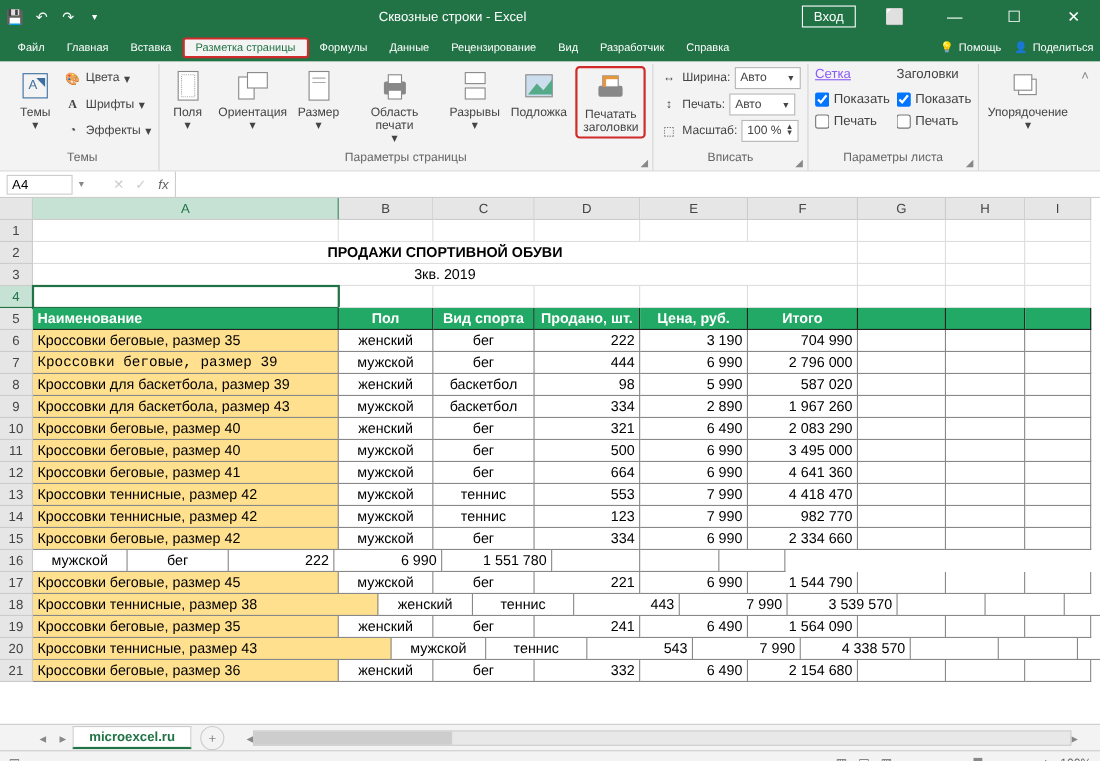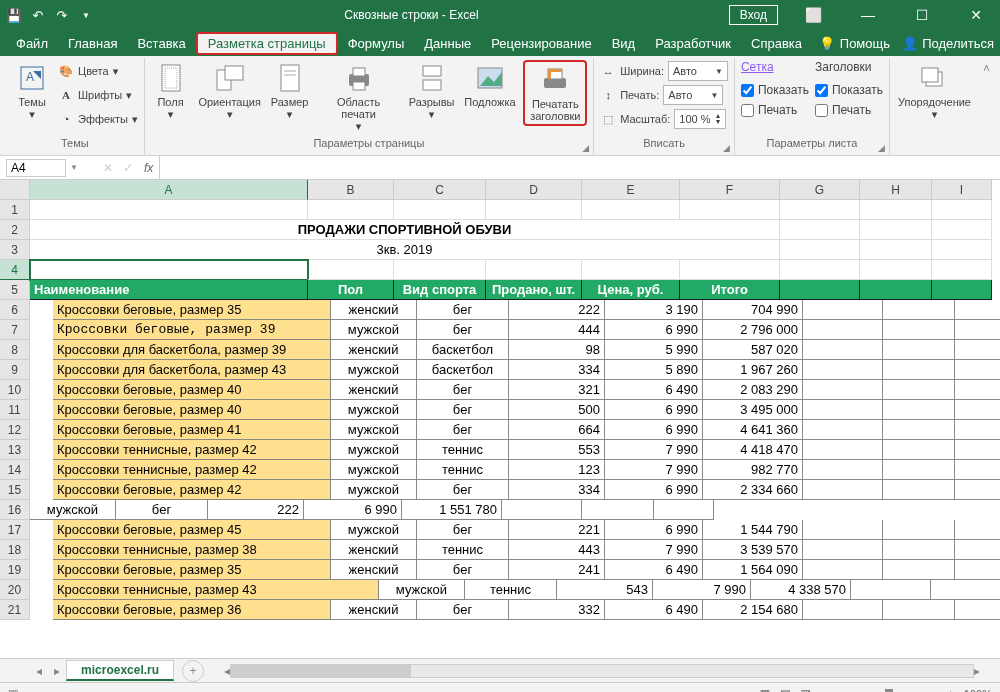--- a/index.html
+++ b/index.html
@@ -6,21 +6,21 @@
 body { background: #fff; width: 1000px; height: 692px; overflow: hidden; font-size: 12px; }
 
 .titlebar { height: 30px; background: #217346; color: #fff; display: flex; align-items: center; padding: 0 6px; }
 .titlebar .qat { display: flex; align-items: center; gap: 8px; }
 .titlebar .qat-icon { width: 16px; height: 16px; display: flex; align-items: center; justify-content: center; color: #fff; font-size: 13px; }
 .titlebar .title { flex: 1; text-align: center; font-size: 12px; }
 .titlebar .right { display: flex; align-items: center; gap: 18px; }
 .login-btn { border: 1px solid #fff; padding: 2px 10px; font-size: 12px; color: #fff; }
 .win-btn { width: 36px; text-align: center; font-size: 14px; color:#fff; }
 
-.menubar { height: 26px; background: #217346; color: #fff; display: flex; align-items: center; padding: 0 6px; gap: 2px; font-size: 13px; }
+.menubar { height: 26px; background: #217346; color: #fff; display: flex; align-items: center; padding: 0 6px; gap: 2px; font-size: 10px; }
 .menubar .tab { padding: 4px 10px; cursor: pointer; }
 .menubar .tab.highlighted { border: 2px solid #d02a2a; border-radius: 3px; padding: 2px 10px; background: #f3f3f3; color: #217346; }
 .menubar .right-items { margin-left: auto; display: flex; gap: 12px; align-items: center; }
 .menubar .right-items .ritem { display: flex; gap: 4px; align-items: center; }
 
 .ribbon { height: 100px; background: #f3f3f3; border-bottom: 1px solid #d4d4d4; display: flex; padding: 2px 6px 0 6px; }
 .group { display: flex; flex-direction: column; border-right: 1px solid #d4d4d4; padding: 2px 6px; }
 .group:last-child { border-right: none; }
 .group-body { flex: 1; display: flex; align-items: flex-start; gap: 6px; }
 .group-label { text-align: center; color: #666; font-size: 11px; height: 16px; position: relative; }
@@ -52,21 +52,21 @@
 .row-h { background: #e6e6e6; border-right: 1px solid #ccc; border-bottom: 1px solid #ccc; text-align: center; font-size: 12px; color:#444; height: 20px; line-height: 20px; }
 .row-h.sel { background: #c6e2d4; color:#217346; border-bottom:1px solid #217346; }
 .col-h.sel { background: #c6e2d4; color:#217346; border-right:1px solid #217346; }
 
 .grid { position: absolute; left: 30px; top: 20px; }
 .grow { display: flex; height: 20px; }
 .cell { border-right: 1px solid #ddd; border-bottom: 1px solid #ddd; padding: 0 4px; font-size: 13px; display: flex; align-items: center; overflow: hidden; white-space: nowrap; }
 .title-row .cell { font-weight: bold; justify-content: center; }
 .header-row .cell { background: #22a966; color: #fff; font-weight: bold; border-right: 1px solid #222; border-bottom: 1px solid #222; }
 .data-row .cell { border-right: 1px solid #888; border-bottom: 1px solid #888; }
-.data-row .cell.name { background: #ffe08f; margin-left: 23px; }
+.data-row .cell.name { background: #ffe08f; }
 .cell.num { justify-content: flex-end; }
 .cell.ctr { justify-content: center; }
 .sel-cell { outline: 2px solid #217346; outline-offset: -1px; background:#fff; }
 
 .sheet-tabs { height: 24px; background: #f3f3f3; border-top: 1px solid #ccc; display: flex; align-items: center; padding-left: 30px; gap: 0; font-size: 12px; }
 .sheet-tabs .nav { color:#888; padding: 0 6px; }
 .sheet-tab { border: 1px solid #ccc; background:#fff; padding: 2px 14px; border-bottom: 2px solid #217346; font-weight: bold; color:#217346; }
 .add-sheet { width: 22px; height:22px; border:1px solid #ccc; border-radius:50%; display:flex; align-items:center; justify-content:center; margin-left:8px; color:#888; }
 .hscroll { flex:1; margin: 0 20px; display:flex; align-items:center; }
 .hscroll .track { flex:1; height:14px; background:#e8e8e8; border:1px solid #ccc; position:relative; }
@@ -418,21 +418,21 @@
         <div class="cell num" style="width: 100px;">587 020</div>
         <div class="cell " style="width: 80px;"></div>
         <div class="cell " style="width: 72px;"></div>
         <div class="cell " style="width: 60px;"></div>
       </div>
       <div class="grow data-row">
         <div class="cell name" style="width: 278px;">Кроссовки для баскетбола, размер 43</div>
         <div class="cell ctr" style="width: 86px;">мужской</div>
         <div class="cell ctr" style="width: 92px;">баскетбол</div>
         <div class="cell num" style="width: 96px;">334</div>
-        <div class="cell num" style="width: 98px;">5 890</div>
+        <div class="cell num" style="width: 98px;">2 890</div>
         <div class="cell num" style="width: 100px;">1 967 260</div>
         <div class="cell " style="width: 80px;"></div>
         <div class="cell " style="width: 72px;"></div>
         <div class="cell " style="width: 60px;"></div>
       </div>
       <div class="grow data-row">
         <div class="cell name" style="width: 278px;">Кроссовки беговые, размер 40</div>
         <div class="cell ctr" style="width: 86px;">женский</div>
         <div class="cell ctr" style="width: 92px;">бег</div>
         <div class="cell num" style="width: 96px;">321</div>
@@ -512,21 +512,21 @@
         <div class="cell ctr" style="width: 86px;">мужской</div>
         <div class="cell ctr" style="width: 92px;">бег</div>
         <div class="cell num" style="width: 96px;">221</div>
         <div class="cell num" style="width: 98px;">6 990</div>
         <div class="cell num" style="width: 100px;">1 544 790</div>
         <div class="cell " style="width: 80px;"></div>
         <div class="cell " style="width: 72px;"></div>
         <div class="cell " style="width: 60px;"></div>
       </div>
       <div class="grow data-row">
-        <div class="cell name" style="width: 278px;">Кроссовки теннисные, размер 38</div>
+        <div class="cell name" style="width: 314px;">Кроссовки теннисные, размер 38</div>
         <div class="cell ctr" style="width: 86px;">женский</div>
         <div class="cell ctr" style="width: 92px;">теннис</div>
         <div class="cell num" style="width: 96px;">443</div>
         <div class="cell num" style="width: 98px;">7 990</div>
         <div class="cell num" style="width: 100px;">3 539 570</div>
         <div class="cell " style="width: 80px;"></div>
         <div class="cell " style="width: 72px;"></div>
         <div class="cell " style="width: 60px;"></div>
       </div>
       <div class="grow data-row">

